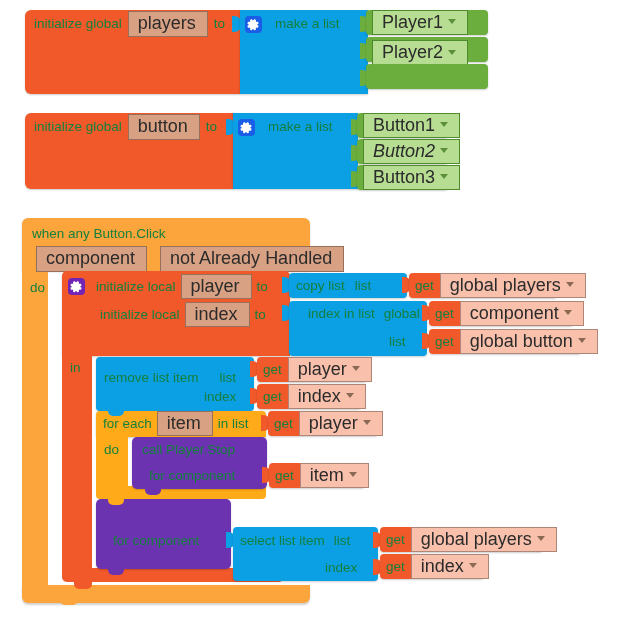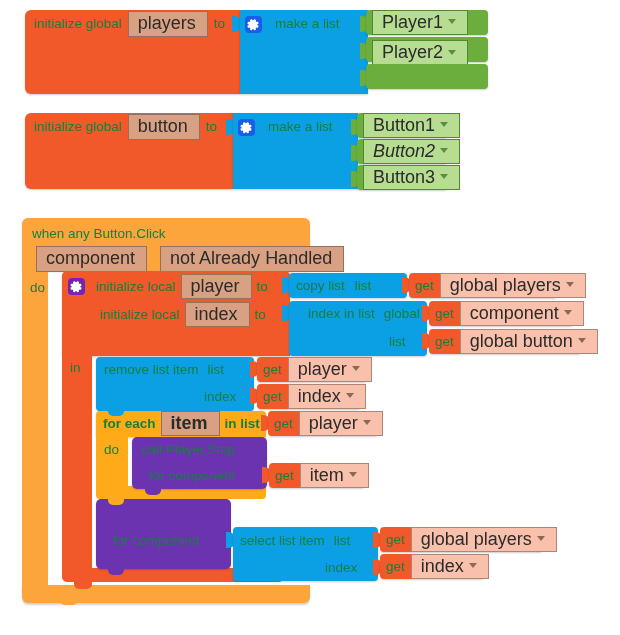--- a/index.html
+++ b/index.html
@@ -201,21 +201,21 @@
   </div>
 
   <div class="blk" style="left:422px;top:333px;width:10px;height:16px;background:#f1592a;border-radius:0 8px 8px 0;"></div>
   <div class="blk shadow r4" style="left:429px;top:329px;width:152px;height:25px;background:#f1592a;"></div>
   <div class="txtbox" style="left:435px;top:331px;height:21px;">
     <span class="lbl">get</span>
     <span class="pill pill-pink" style="margin-left:6px;"><span>global button</span><span class="caret"></span></span>
   </div>
 
   <div class="blk shadow r4" style="left:96px;top:357px;width:158px;height:54px;background:#0b9fe3;"></div>
-  <div class="txtbox" style="left:104px;top:359px;height:21px;">
+  <div class="txtbox" style="left:104px;top:367px;height:21px;gap:12px;">
     <span class="lbl">remove list item</span>
     <span class="lbl" style="margin-left:9px;">list</span>
   </div>
   <div class="txtbox" style="left:204px;top:386px;height:21px;">
     <span class="lbl">index</span>
   </div>
 
   <div class="blk" style="left:250px;top:361px;width:10px;height:16px;background:#f1592a;border-radius:0 8px 8px 0;"></div>
   <div class="blk shadow r4" style="left:257px;top:357px;width:110px;height:25px;background:#f1592a;"></div>
   <div class="txtbox" style="left:263px;top:359px;height:21px;">
@@ -227,21 +227,21 @@
   <div class="blk shadow r4" style="left:257px;top:384px;width:104px;height:25px;background:#f1592a;"></div>
   <div class="txtbox" style="left:263px;top:386px;height:21px;">
     <span class="lbl">get</span>
     <span class="pill pill-pink" style="margin-left:6px;"><span>index</span><span class="caret"></span></span>
   </div>
 
   <div class="blk shadow" style="left:96px;top:411px;width:170px;height:26px;background:#ffab19;border-radius:4px 4px 0 0;"></div>
   <div class="blk" style="left:96px;top:435px;width:32px;height:55px;background:#ffab19;"></div>
   <div class="blk" style="left:96px;top:486px;width:170px;height:13px;background:#ffab19;border-radius:0 0 4px 4px;"></div>
 
-  <div class="txtbox" style="left:103px;top:413px;height:21px;font-weight:bold;">
+  <div class="txtbox" style="left:103px;top:413px;height:21px;">
     <span class="lbl">for each</span>
     <span class="pill pill-brown" style="margin:0 5px;">item</span>
     <span class="lbl">in list</span>
   </div>
 
   <div class="blk" style="left:261px;top:415px;width:10px;height:16px;background:#f1592a;border-radius:0 8px 8px 0;"></div>
   <div class="blk shadow r4" style="left:268px;top:411px;width:110px;height:25px;background:#f1592a;"></div>
   <div class="txtbox" style="left:274px;top:413px;height:21px;">
     <span class="lbl">get</span>
     <span class="pill pill-pink" style="margin-left:6px;"><span>player</span><span class="caret"></span></span>

